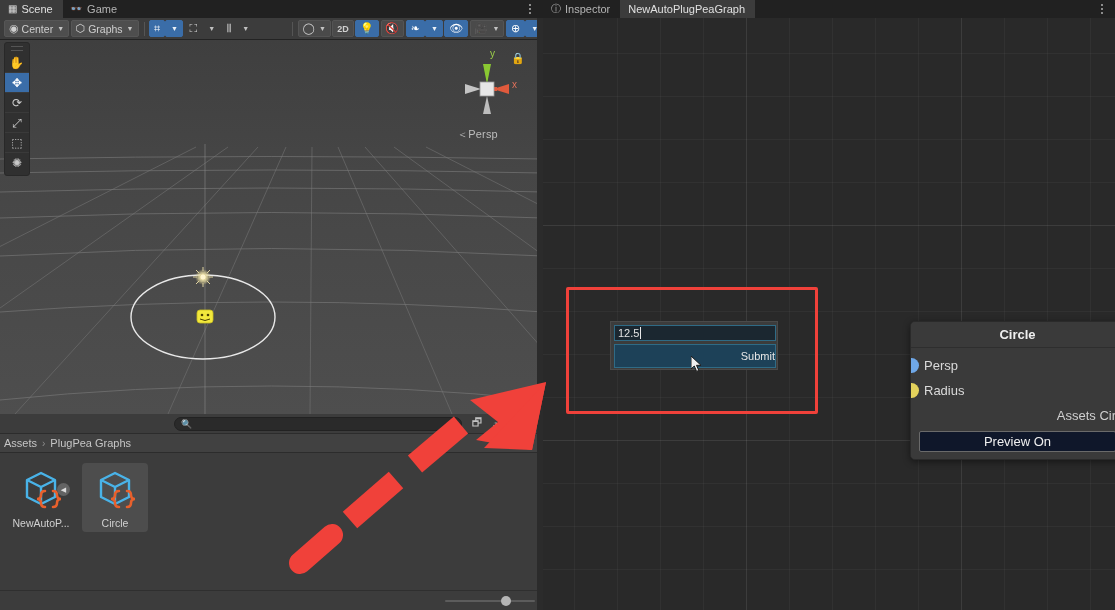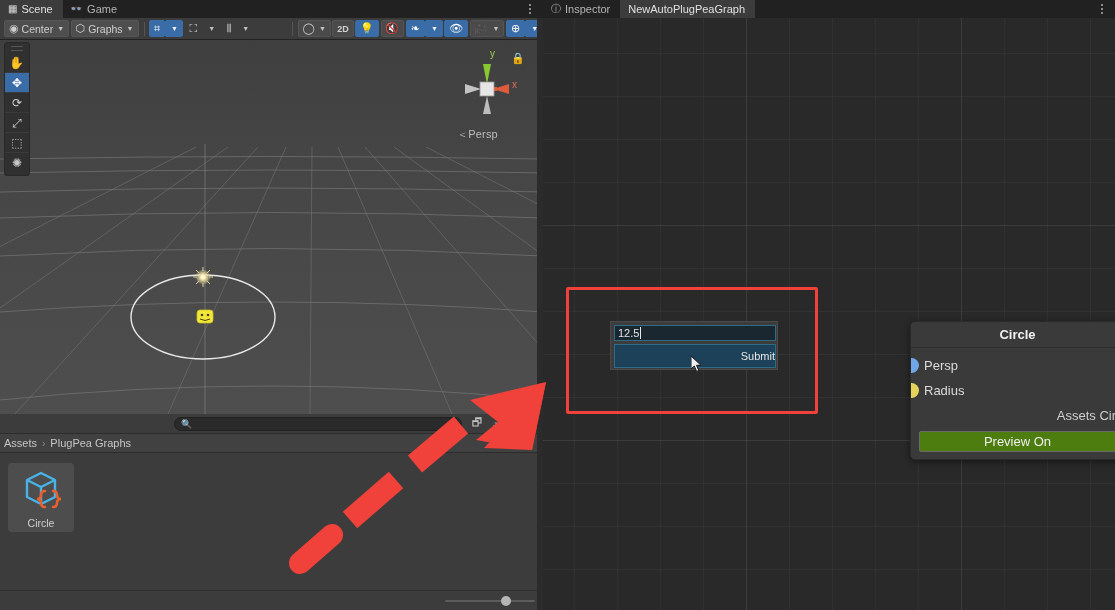--- a/index.html
+++ b/index.html
@@ -209,21 +209,21 @@
     background: #3a3a3a; border-bottom: 1px solid #2e2e2e;
     font-size: 13px; font-weight: bold; color: #f0f0f0;
   }
   .node-body { padding: 5px 0 7px; background: #3a3a3a; }
   .port-row { display: flex; align-items: center; height: 25px; padding-left: 0; }
   .port-dot { width: 15px; height: 15px; border-radius: 50%; margin-left: -7px; flex: 0 0 auto; }
   .port-label { font-size: 13px; color: #dadada; margin-left: 5px; }
   .out-row { display: flex; justify-content: flex-end; padding: 0 8px; height: 24px; align-items: center; }
   .out-label { font-size: 13px; color: #cfcfcf; }
   .node-btn {
-    margin: 4px 8px 0; height: 21px; background: #4d7c0f; border: 1px solid #6a6a6a; border-radius: 2px;
+    margin: 4px 8px 0; height: 21px; background: #0f172a; border: 1px solid #6a6a6a; border-radius: 2px;
     display: flex; align-items: center; justify-content: center;
     font-size: 13px; color: #f0f0f0; cursor: pointer;
   }
 
   
   #annot { position: absolute; left: 284px; top: 380px; width: 270px; height: 200px; pointer-events: none; z-index: 20; }
 </style>
 </head>
 <body>
 
@@ -439,20 +439,37 @@
         <div class="sizelabel">16</div>
       </div>
 
       <div class="breadcrumb">
         <span>Assets</span>
         <span class="crumb-sep">›</span>
         <span>PlugPea Graphs</span>
       </div>
 
       <div class="assets-area">
+        <div class="asset">
+          <div class="thumb">
+            <svg width="46" height="46" viewBox="0 0 46 46">
+              <g fill="none" stroke="#49b3e8" stroke-width="2.4" stroke-linejoin="round">
+                <path d="M9,13 L23,6 L37,13 L37,30 L23,37 L9,30 Z"></path>
+                <path d="M9,13 L23,20 L37,13"></path>
+                <path d="M23,20 L23,37"></path>
+              </g>
+              <g fill="none" stroke="#e8602c" stroke-width="2.6" stroke-linecap="round">
+                <path d="M27,24 q-4,0 -4,4 q0,4 -4,4 q4,0 4,4 q0,4 4,4"></path>
+                <path d="M35,24 q4,0 4,4 q0,4 4,4 q-4,0 -4,4 q0,4 -4,4"></path>
+              </g>
+            </svg>
+            <div class="sub-arrow">◀</div>
+          </div>
+          <div class="name">NewAutoP...</div>
+        </div>
 
         <div class="asset sel">
           <div class="thumb">
             <svg width="46" height="46" viewBox="0 0 46 46">
               <g fill="none" stroke="#49b3e8" stroke-width="2.4" stroke-linejoin="round">
                 <path d="M9,13 L23,6 L37,13 L37,30 L23,37 L9,30 Z"></path>
                 <path d="M9,13 L23,20 L37,13"></path>
                 <path d="M23,20 L23,37"></path>
               </g>
               <g fill="none" stroke="#e8602c" stroke-width="2.6" stroke-linecap="round">

